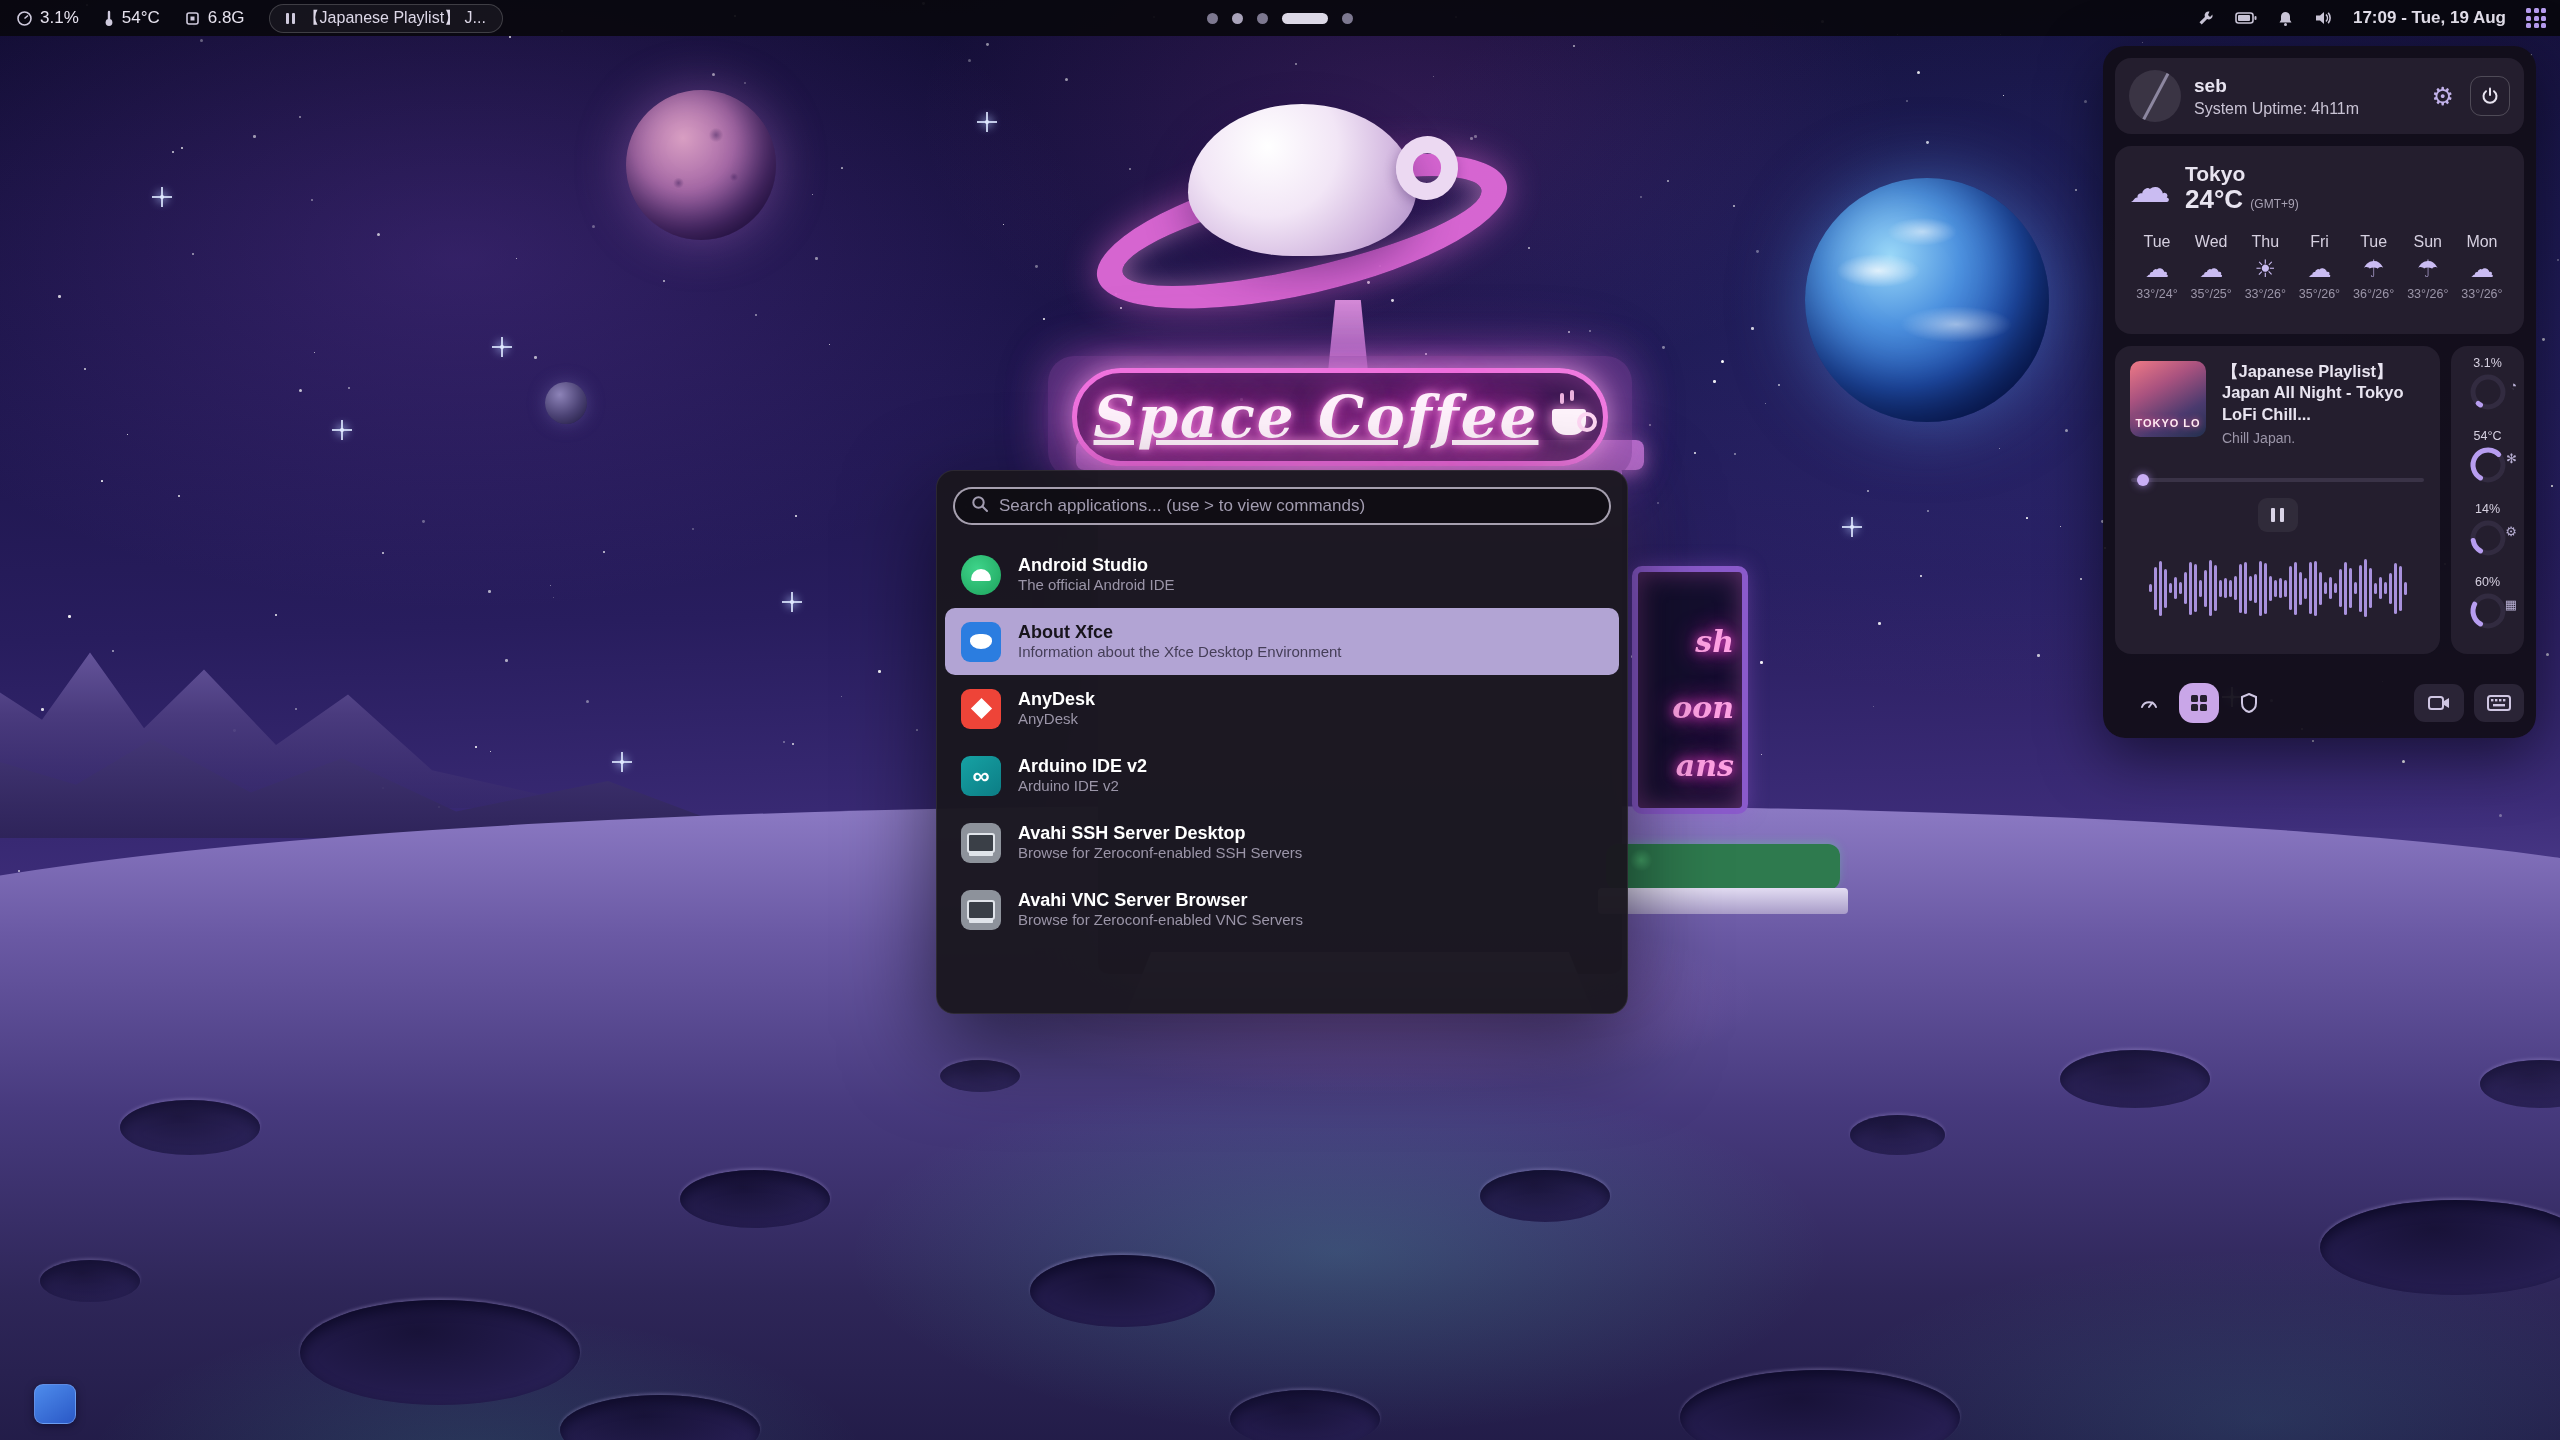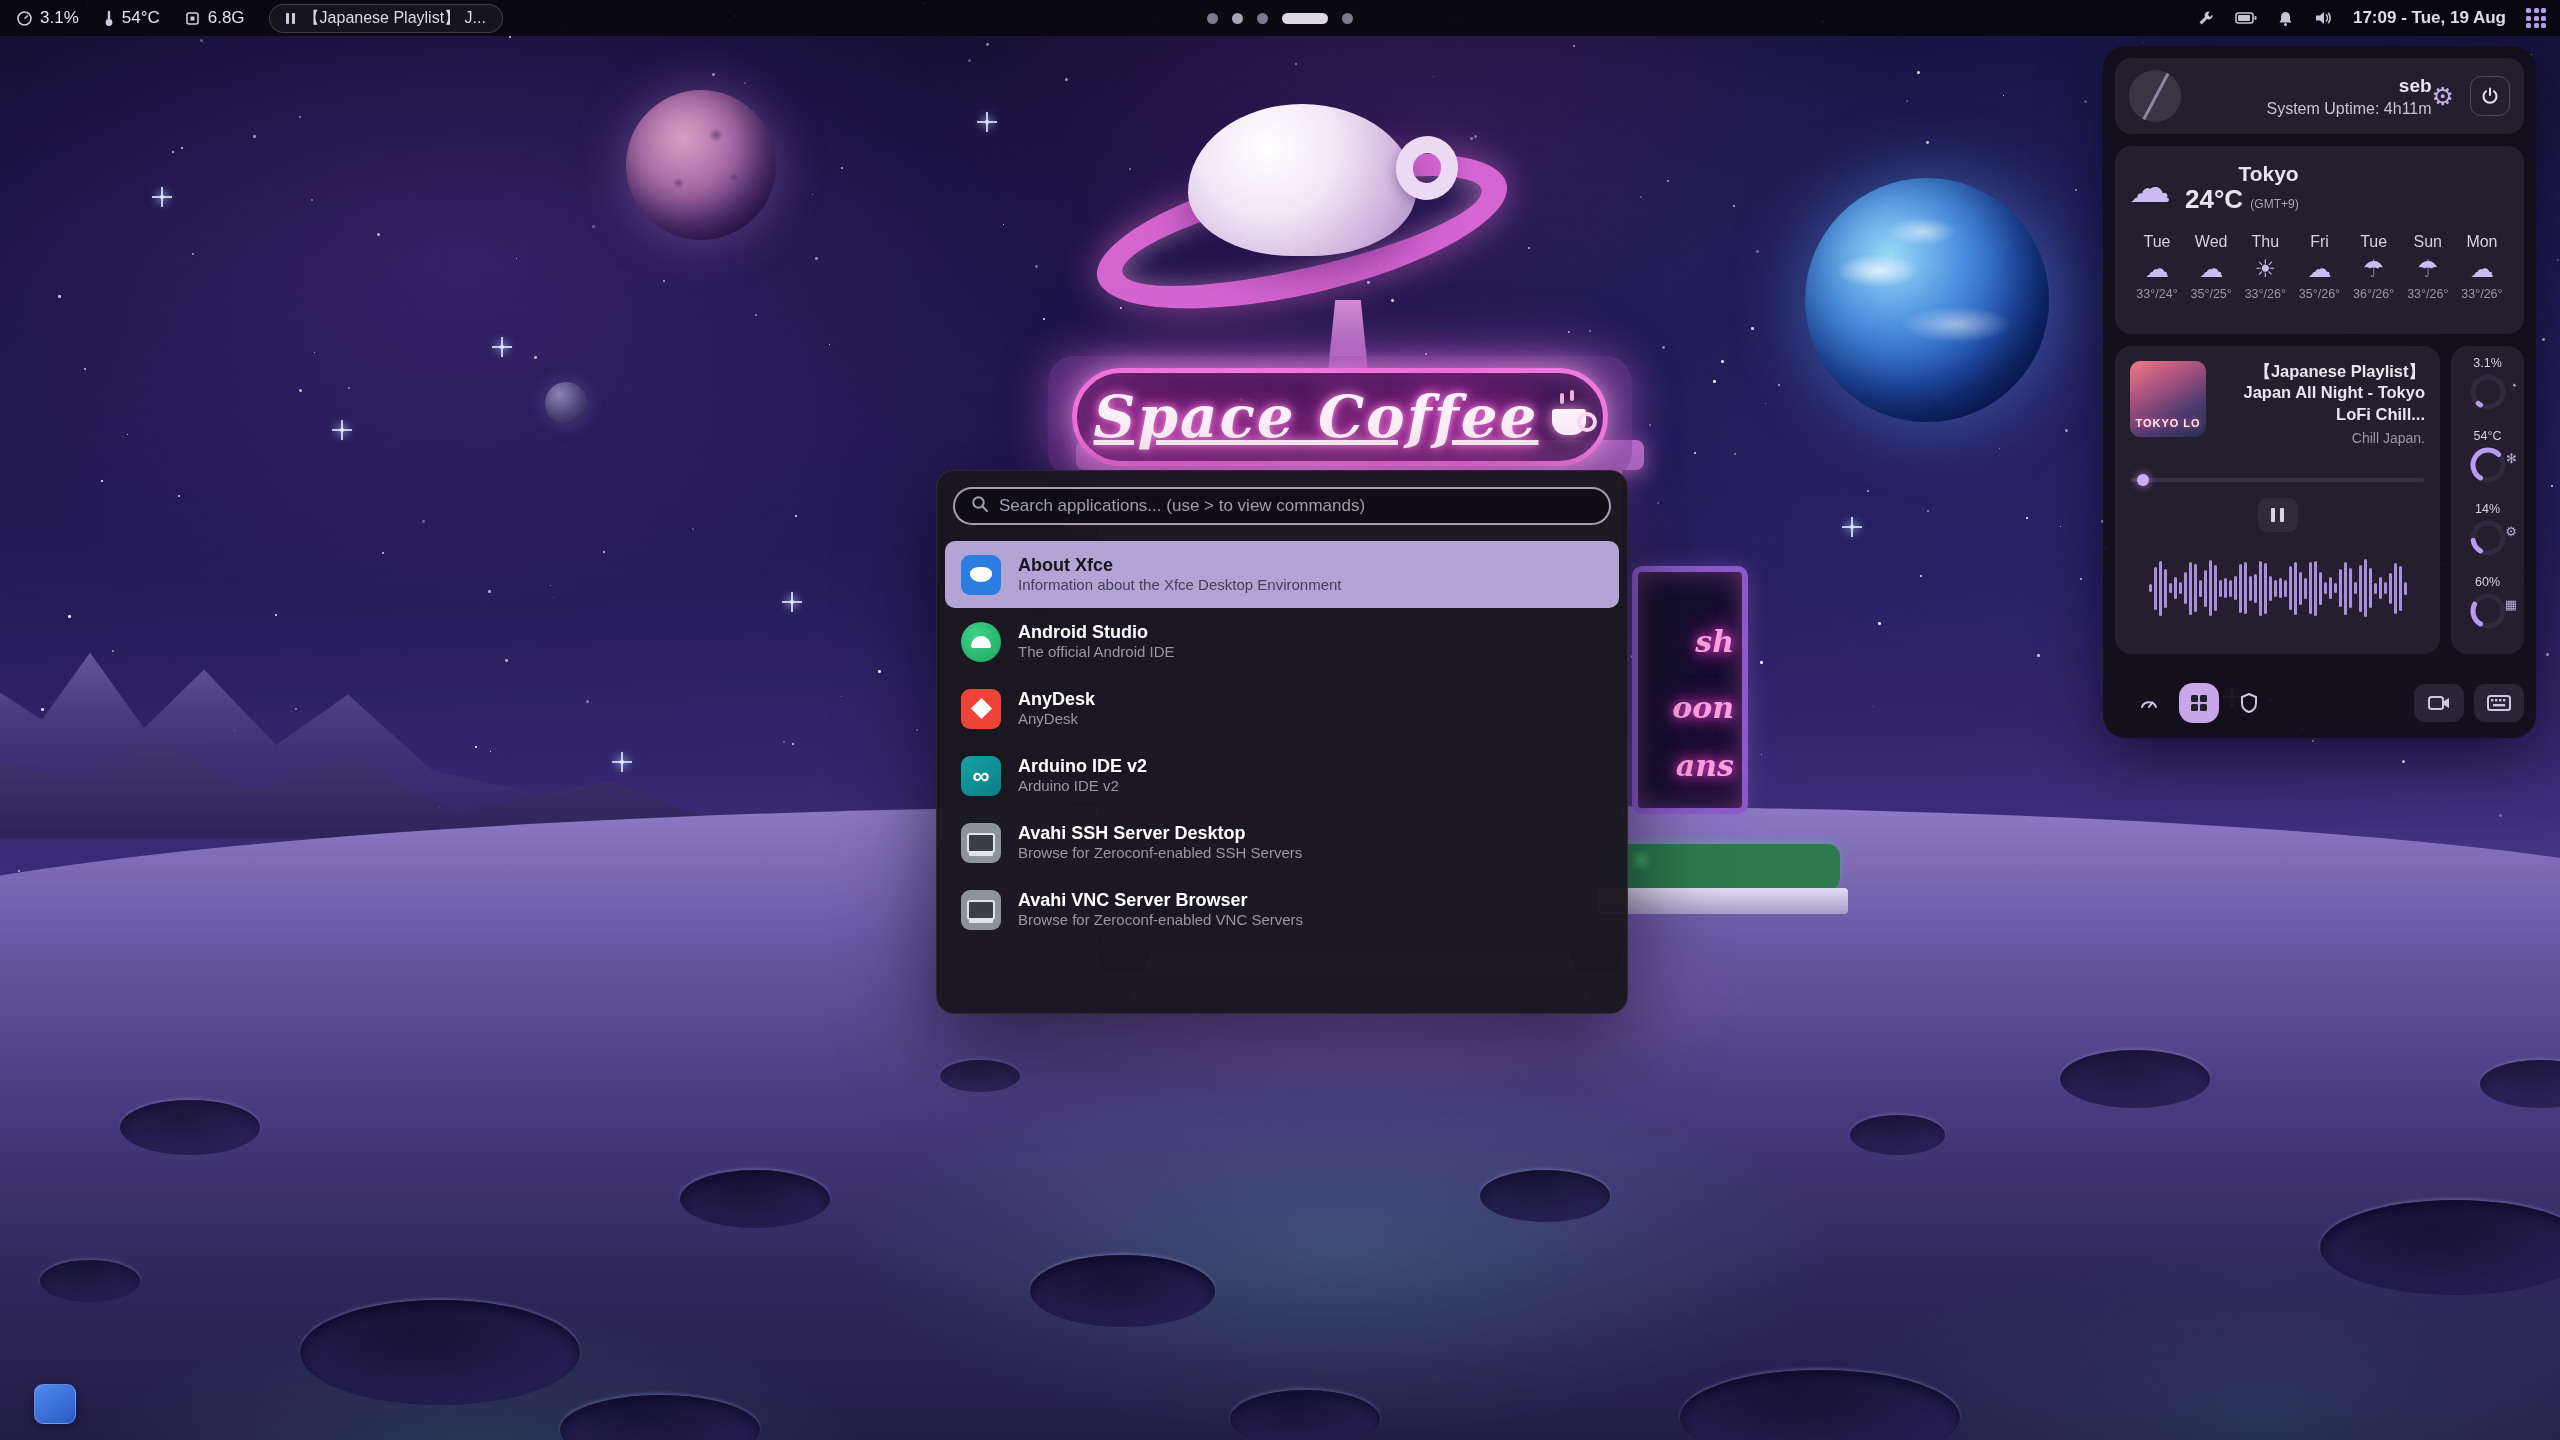--- a/index.html
+++ b/index.html
@@ -164,21 +164,21 @@
     border:3px solid #5a8af0; border-bottom:none; border-radius:11px 11px 0 0; }
   .icon-audacity::after { content:""; width:3px; height:13px; margin-top:8px; background:#f59a2a;
     box-shadow:6px -2px 0 #f59a2a, -6px -2px 0 #f59a2a; }
   .icon-avahi { background:#8d929b; }
   .icon-avahi::after { content:""; width:24px; height:16px; background:#3a3f47;
     border:2px solid #e0e4ea; border-radius:3px; box-shadow:0 5px 0 -2px #e0e4ea; }
 
   
   #sidebar { position:absolute; left:2103px; top:46px; width:433px; height:692px; z-index:25;
     background:rgba(18,14,24,.94); border-radius:22px; box-shadow:0 18px 60px rgba(0,0,10,.55);
-    color:#e8e4f0;text-align:right; }
+    color:#e8e4f0; }
   .card { position:absolute; background:#241e2e; border-radius:16px; }
   .user-card { left:12px; top:12px; width:409px; height:76px; display:flex; align-items:center; padding:0 14px; }
   .avatar { width:52px; height:52px; border-radius:50%; background:#3a3444; position:relative; overflow:hidden;
     flex:0 0 52px; }
   .avatar::after { content:""; position:absolute; left:24px; top:-6px; width:3px; height:70px;
     background:#8d87a0; transform:rotate(28deg); }
   .user-meta { margin-left:13px; flex:1; }
   .user-name { font-size:19px; font-weight:bold; }
   .user-uptime { font-size:16px; color:#c9c3d4; margin-top:3px; }
   .gear-glyph { font-size:25px; color:#c2b2ea; margin-right:16px; cursor:pointer; }
@@ -603,32 +603,32 @@
   <div class="search-wrap">
     <span>
       <svg width="18" height="18" viewBox="0 0 18 18">
           <circle cx="7.5" cy="7.5" r="5.2" fill="none" stroke="#a29cb0" stroke-width="2"></circle>
           <line x1="11.5" y1="11.5" x2="16" y2="16" stroke="#a29cb0" stroke-width="2" stroke-linecap="round"></line>
         </svg>
     </span>
     <input type="text" placeholder="Search applications... (use &gt; to view commands)" style="">
   </div>
 
+  <div class="app-row">
+    <div class="app-icon icon-android"></div>
+    <div>
+      <div class="app-title">Android Studio</div>
+      <div class="app-sub">The official Android IDE</div>
+    </div>
+  </div>
   <div class="app-row selected">
     <div class="app-icon icon-xfce"></div>
     <div>
       <div class="app-title">About Xfce</div>
       <div class="app-sub">Information about the Xfce Desktop Environment</div>
-    </div>
-  </div>
-  <div class="app-row">
-    <div class="app-icon icon-android"></div>
-    <div>
-      <div class="app-title">Android Studio</div>
-      <div class="app-sub">The official Android IDE</div>
     </div>
   </div>
   <div class="app-row">
     <div class="app-icon icon-anydesk"></div>
     <div>
       <div class="app-title">AnyDesk</div>
       <div class="app-sub">AnyDesk</div>
     </div>
   </div>
   <div class="app-row">

